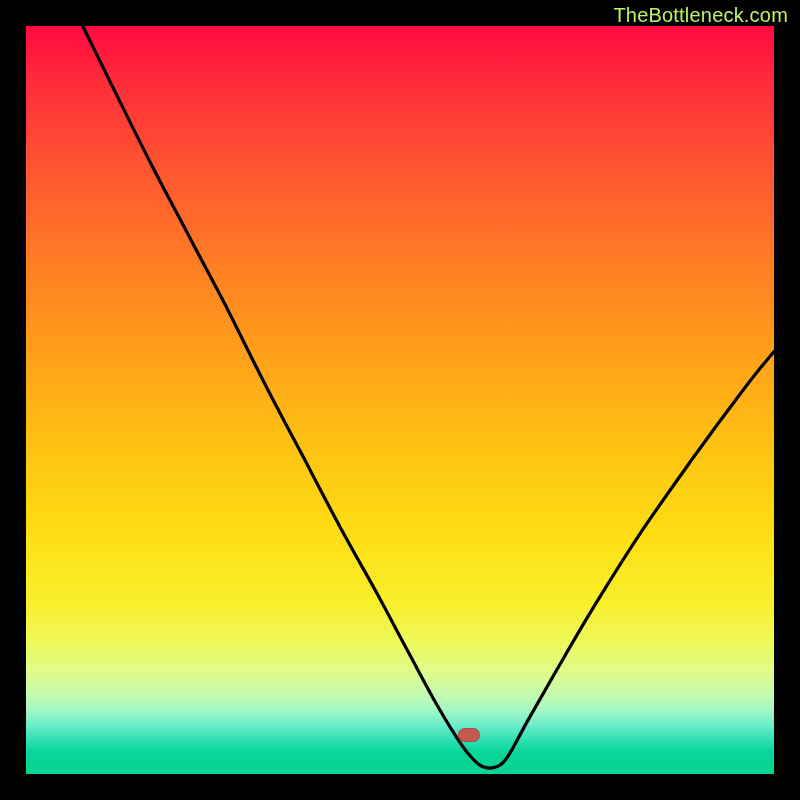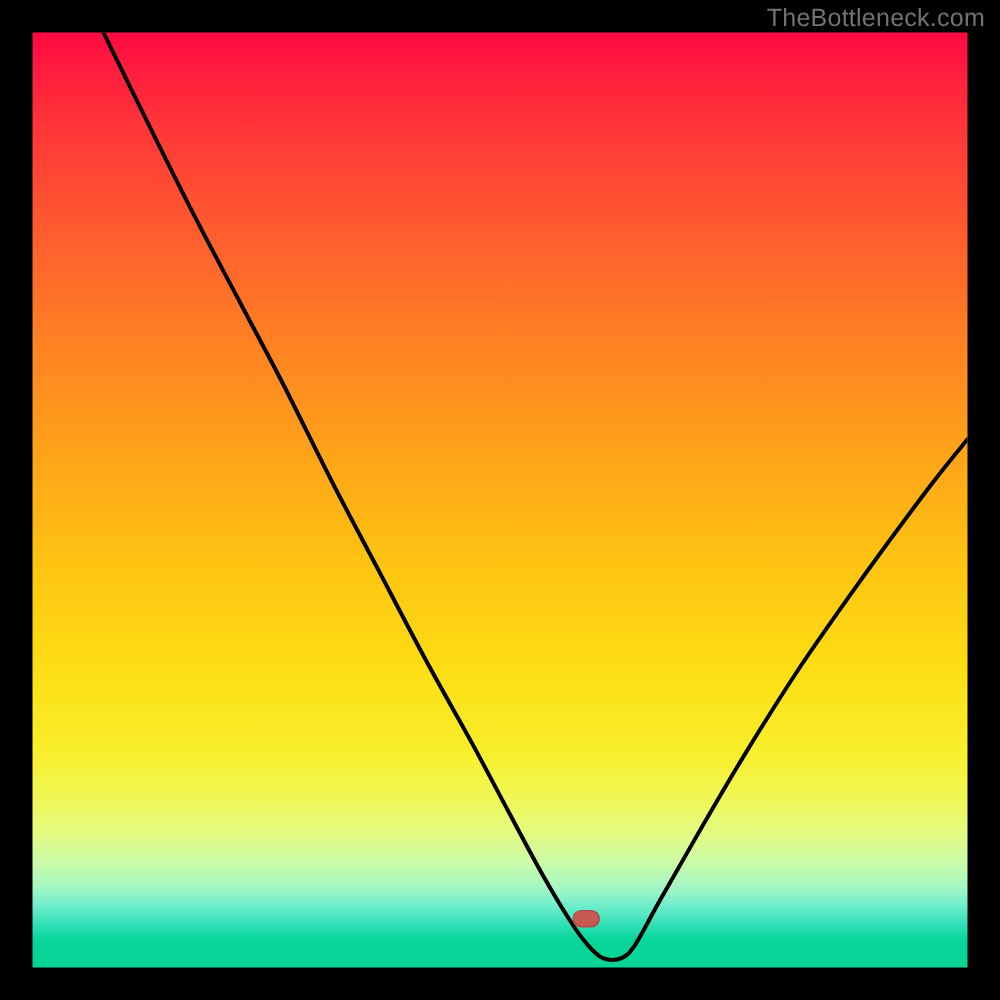--- a/index.html
+++ b/index.html
@@ -59,21 +59,21 @@
     width: 22px;
     height: 14px;
     border-radius: 7px;
     background: #c65a52;
     box-shadow: 0 0 0 1px rgba(0,0,0,0.15) inset;
   }
   .watermark {
     position: absolute;
     top: 4px;
     right: 12px;
-    color: #737373;
+    color: #bef264;
     font-size: 20px;
     letter-spacing: 0.2px;
     user-select: none;
   }
 </style>
 </head>
 <body>
 
 <div class="stage">
 

